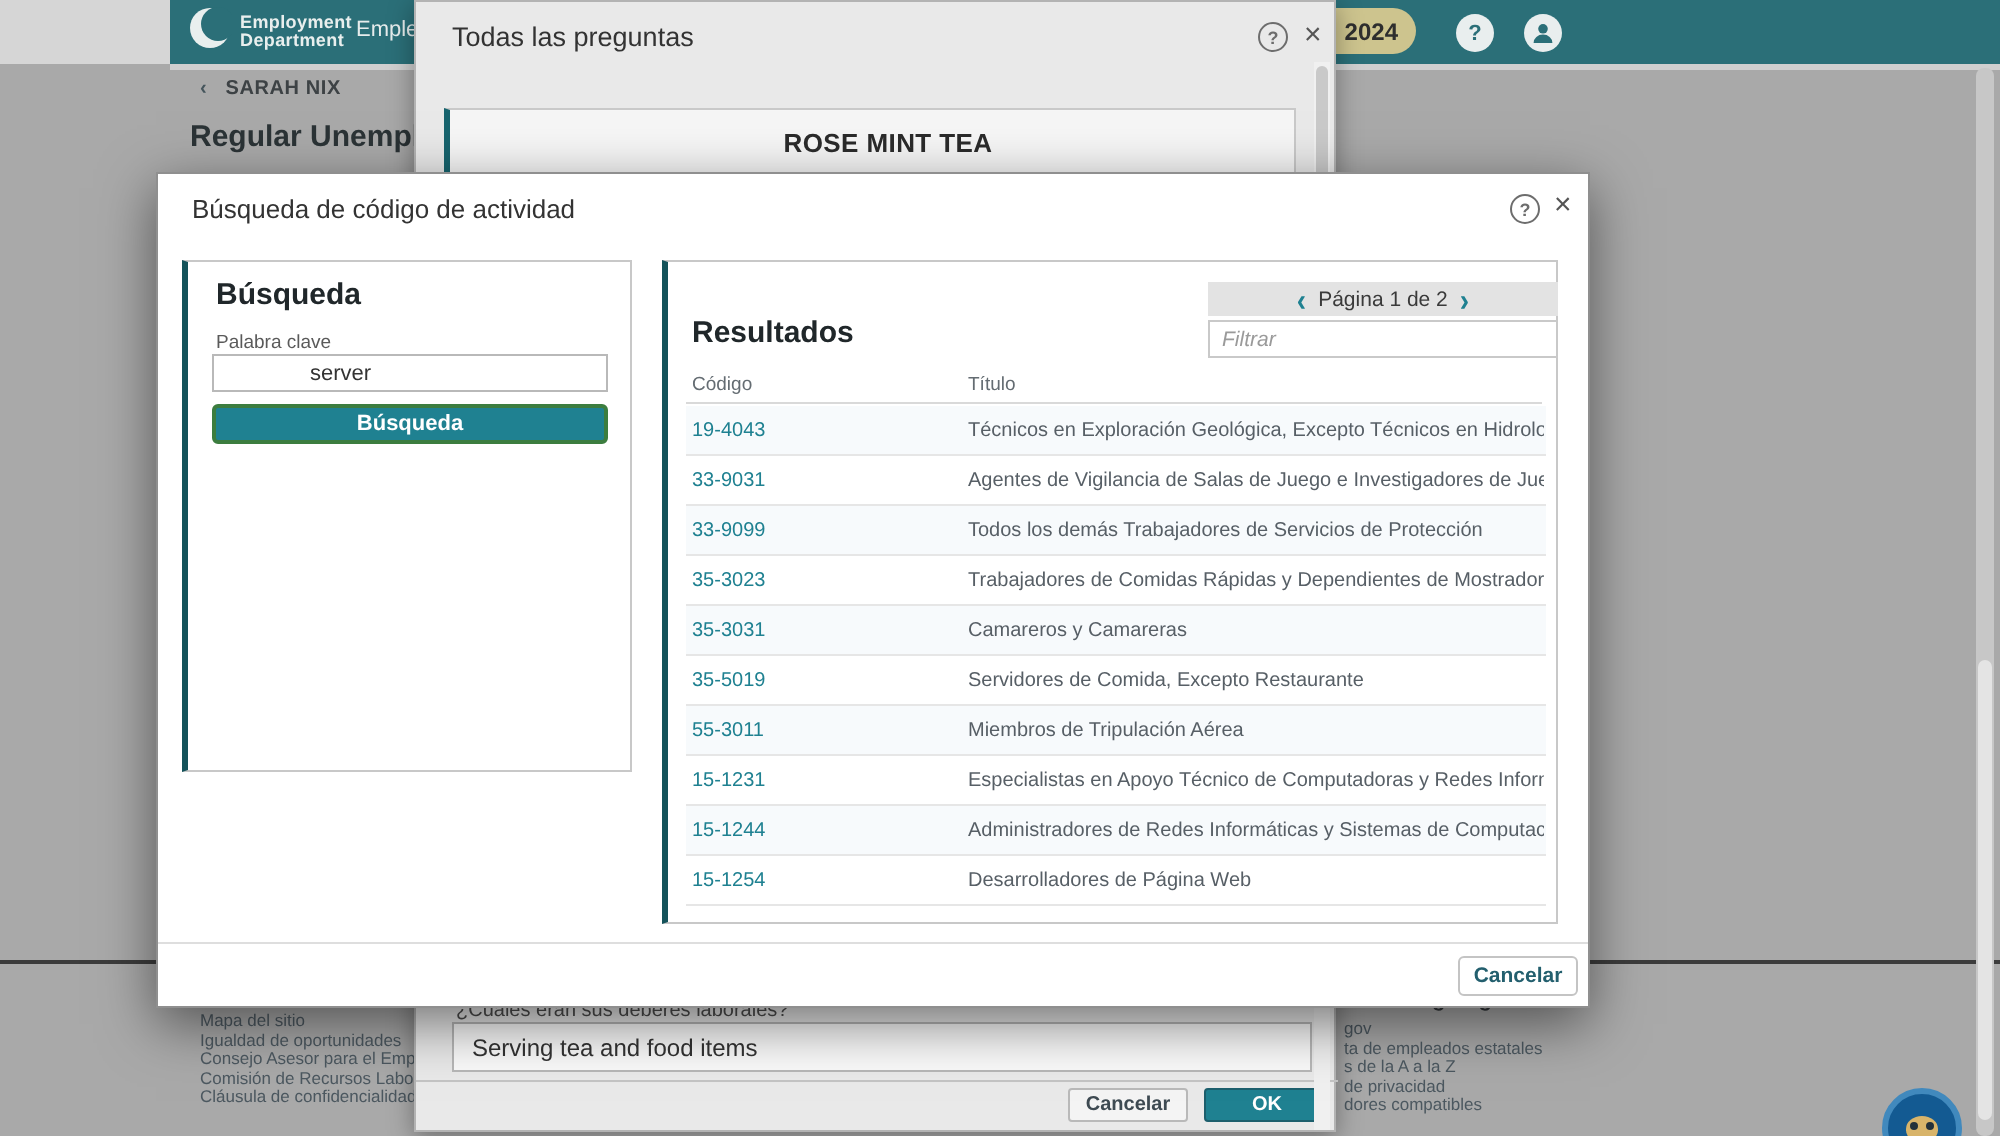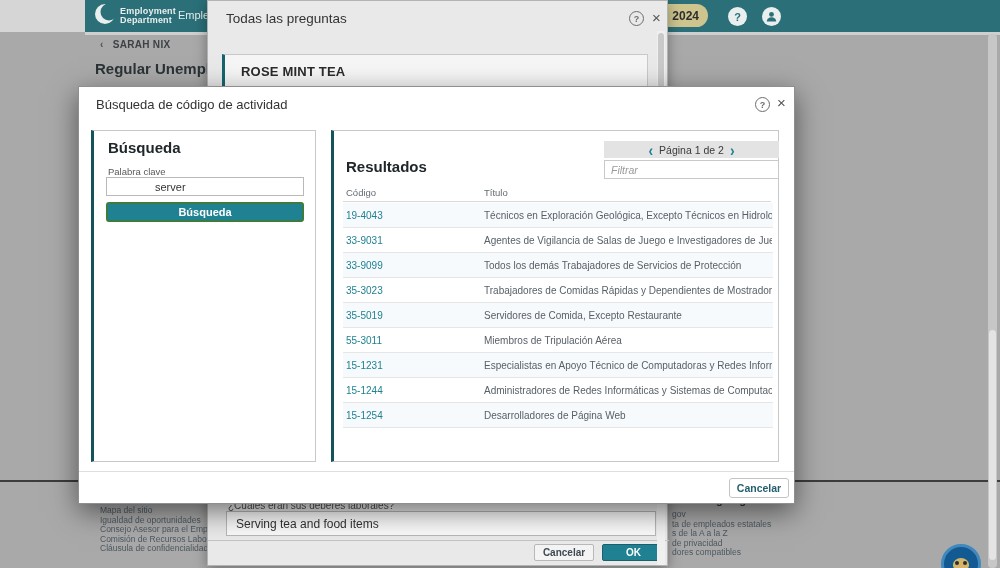--- a/index.html
+++ b/index.html
@@ -41,38 +41,38 @@
 
   
   .qdlg { left:207px; top:0; width:461px; height:566px; background:#e9e9e9; border:1px solid #b3b3b3;
           box-shadow:0 3px 12px rgba(0,0,0,.35); z-index:10; }
   .qdlg-title { left:18px; top:10px; font-size:13.5px; color:#333; }
   .icon-help { width:15px; height:15px; border-radius:50%; border:1.2px solid #6d6d6d; color:#6d6d6d;
                font-size:9px; font-weight:bold; display:flex; align-items:center; justify-content:center; }
   .icon-x { font-size:15px; color:#555; line-height:15px; }
   .q-item { left:14px; top:53px; width:426px; height:58px; background:#f6f6f6; border:1px solid #c9c9c9;
             border-left:3px solid var(--accent-dark,#17646e); }
-  .q-item-title { margin:9px 0 0 16px; font-size:13px; font-weight:bold; color:#2b2b2b; letter-spacing:.2px; }
+  .q-item-title { margin:9px 0 0 16px; font-size:13px; font-weight:bold; color:#2b2b2b; letter-spacing:.2px;text-align:center; }
   .q-label { left:20px; top:499px; font-size:10px; color:#4d4d4d; }
   .q-input { left:18px; top:510px; width:430px; height:25px; background:#fafafa; border:1px solid #b7b7b7;
              font-size:12px; color:#333; display:flex; align-items:center; padding-left:9px; }
   .q-divider { left:0; top:539px; width:461px; height:1px; background:#c4c4c4; }
   .q-btn-cancel { left:326px; top:543px; width:60px; height:17px; background:#f4f4f4; border:1px solid #b9b9b9;
                   border-radius:2px; font-size:10px; font-weight:bold; color:#3e4a52; display:flex; align-items:center; justify-content:center; }
   .q-btn-ok { left:394px; top:543px; width:63px; height:17px; background:var(--accent,#26798a); border:1px solid #1d5f6d;
               border-radius:2px; font-size:10px; font-weight:bold; color:#fff; display:flex; align-items:center; justify-content:center; }
   .q-scroll { left:449px; top:30px; width:8px; height:534px; background:#f0f0f0; }
   .q-thumb { position:absolute; left:1px; top:2px; width:6px; height:96px; background:#c9c9c9; border-radius:3px; }
 
   
   .modal { left:78px; top:86px; width:717px; height:418px; background:#fff; border:1px solid #8f8f8f;
            box-shadow:0 8px 26px rgba(0,0,0,.5); z-index:20; }
   .m-title { left:17px; top:10px; font-size:13px; color:#333; }
   .panel { background:#fff; border:1px solid #c8c8c8; border-left:3px solid var(--panel-accent,#14535a); }
-  .p-search { left:12px; top:43px; width:225px; height:332px; }
+  .p-search { left:12px; top:43px; width:225px; height:256px; }
   .p-results { left:252px; top:43px; width:448px; height:332px; }
   .p-h { font-size:15px; font-weight:bold; color:#20272a; }
   .s-label { font-size:9.5px; color:#5a5a5a; }
   .s-input { width:198px; height:19px; border:1px solid #b9b9b9; font-size:11px; color:#333;
              display:flex; align-items:center; padding-left:6px; background:#fff; }
   .s-btn { width:198px; height:20px; background:var(--accent,#1f8191); border:2px solid var(--green,#3c7d3f);
            border-radius:3px; color:#fff; font-size:11px; font-weight:bold;
            display:flex; align-items:center; justify-content:center; }
   .pager { left:270px; top:10px; width:175px; height:17px; background:#e3e3e3; display:flex; align-items:center;
            justify-content:center; gap:6px; font-size:10.5px; color:#3a3a3a; }
@@ -219,20 +219,24 @@
         </div>
         <div class="row">
           <span class="c">33-9099</span>
           <span class="t">Todos los demás Trabajadores de Servicios de Protección</span>
         </div>
         <div class="row">
           <span class="c">35-3023</span>
           <span class="t">Trabajadores de Comidas Rápidas y Dependientes de Mostrador</span>
         </div>
         <div class="row">
+          <span class="c">35-3031</span>
+          <span class="t">Camareros y Camareras</span>
+        </div>
+        <div class="row">
           <span class="c">35-5019</span>
           <span class="t">Servidores de Comida, Excepto Restaurante</span>
         </div>
         <div class="row">
           <span class="c">55-3011</span>
           <span class="t">Miembros de Tripulación Aérea</span>
         </div>
         <div class="row">
           <span class="c">15-1231</span>
           <span class="t">Especialistas en Apoyo Técnico de Computadoras y Redes Informáticas</span>

